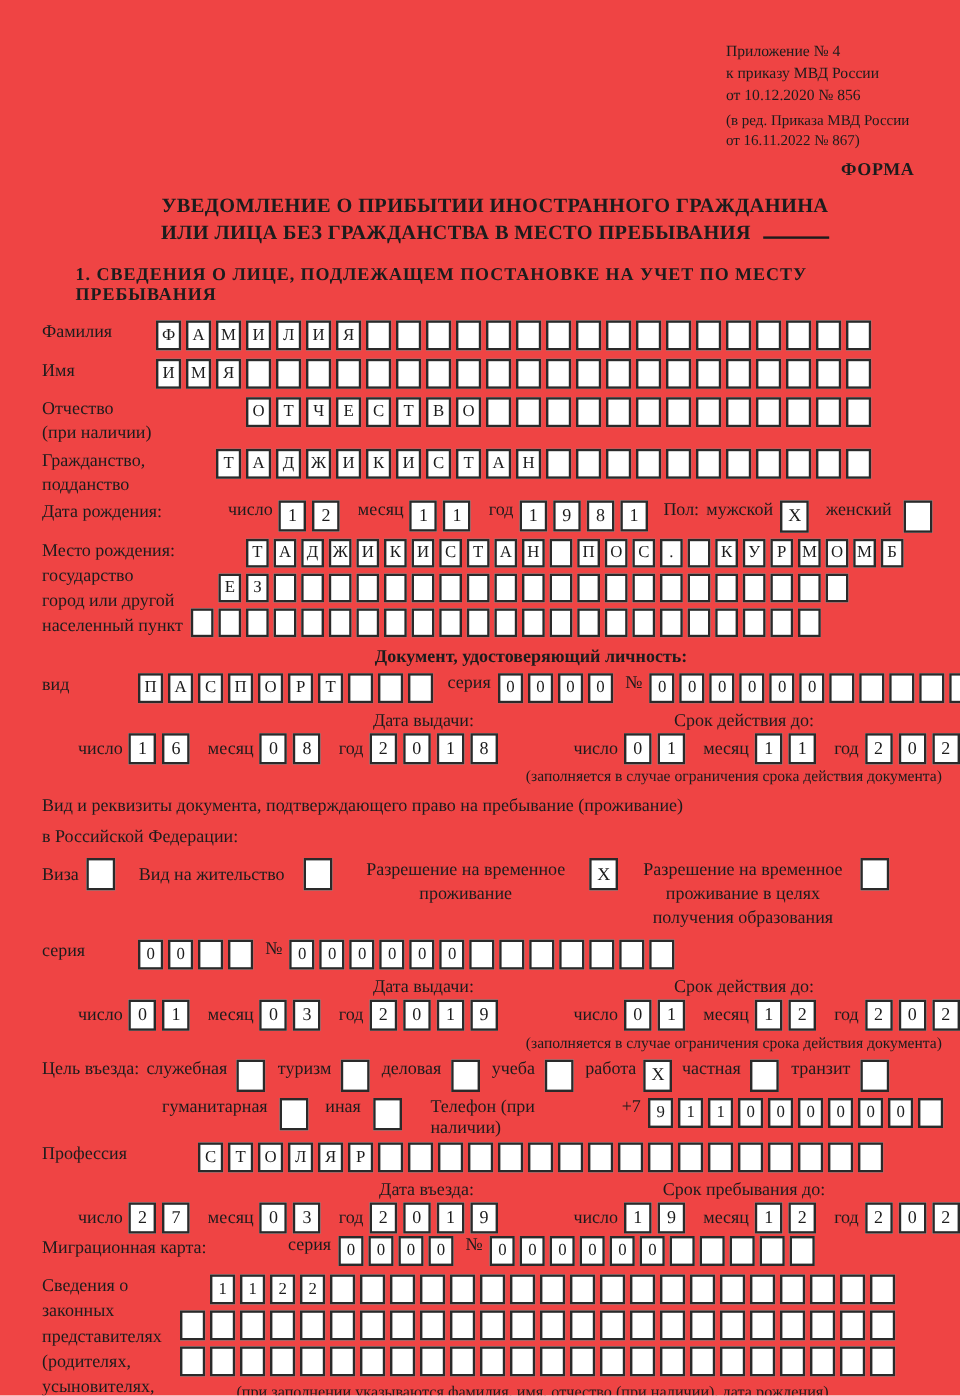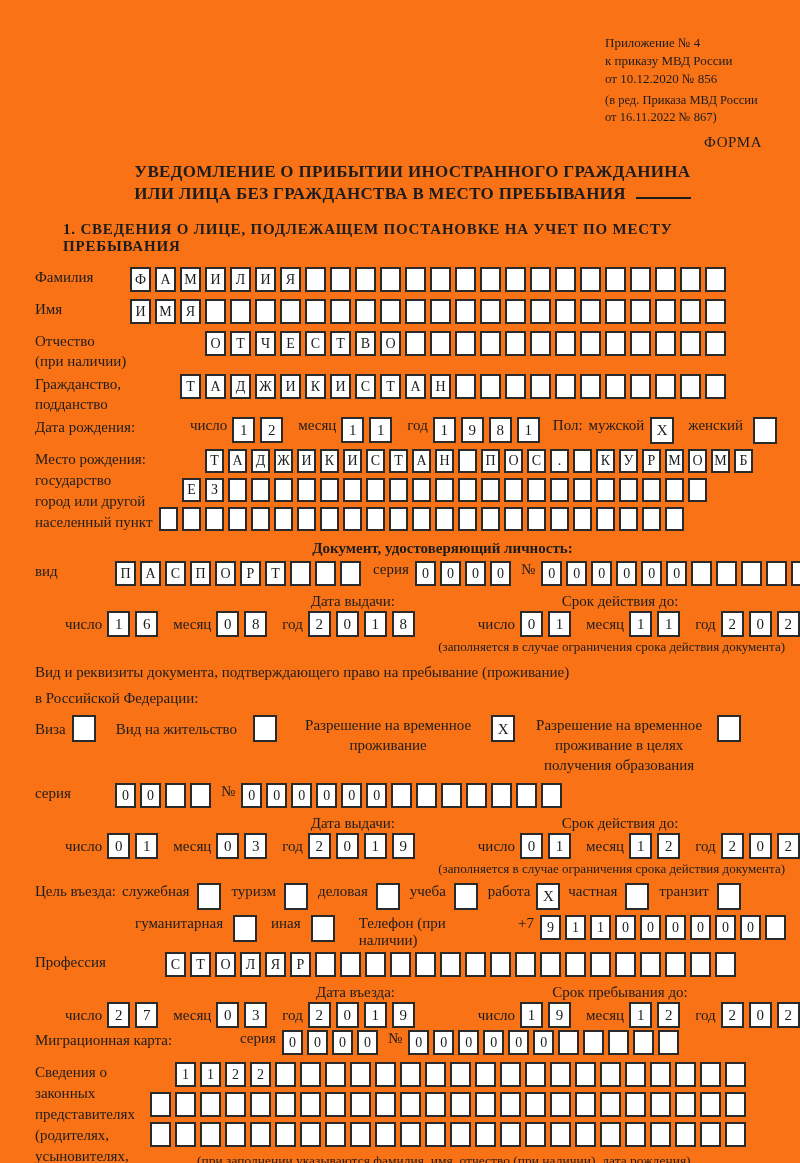--- a/index.html
+++ b/index.html
@@ -2,26 +2,26 @@
 <html><head>
 <meta charset="utf-8">
 <style>
   * { margin:0; padding:0; box-sizing:border-box; }
   html,body { background:#ffffff; }
   body {
     width:800px; height:1163px;
     font-family:"Liberation Serif", serif;
     color:#1c1c1c;
   }
-  .page { width:800px; height:1163px; padding:34px 10px 0 35px; overflow:hidden; background:#f97316; }
+  .page { width:800px; height:1163px; padding:34px 10px 0 35px; overflow:hidden; background:#ef4444; }
 
   
   .annex { margin-left:570px; width:195px; font-size:13px; line-height:18px; }
   .annex .amend { font-size:12.5px; margin-top:4px; line-height:17px; }
-  .forma { text-align:right; padding-right:28px; font-weight:normal; font-size:15px; margin-top:8px; letter-spacing:0.5px; }
+  .forma { text-align:right; padding-right:28px; font-weight:bold; font-size:15px; margin-top:8px; letter-spacing:0.5px; }
 
   .title { text-align:center; font-weight:bold; font-size:17px; line-height:22px; margin-top:10px; letter-spacing:0.3px; }
   .blankline { display:inline-block; width:55px; border-bottom:2px solid #1c1c1c; height:14px; margin-left:10px; }
 
   .sect { font-weight:bold; font-size:15px; margin-top:16px; margin-left:28px; letter-spacing:0.8px; }
 
   .fields { margin-top:12px; font-size:15px; }
 
   .frow { display:flex; align-items:flex-start; margin-bottom:3px; min-height:29px; flex-wrap:nowrap; }
   .frow.top { align-items:flex-start; }

